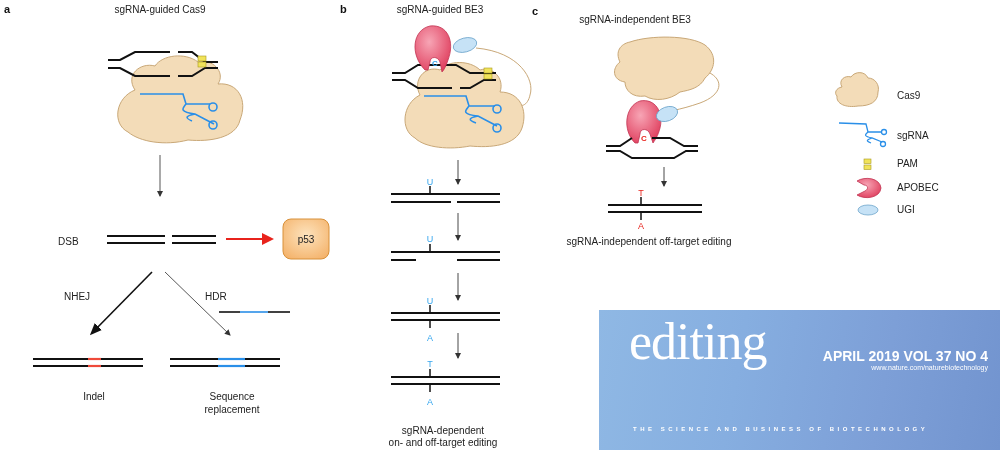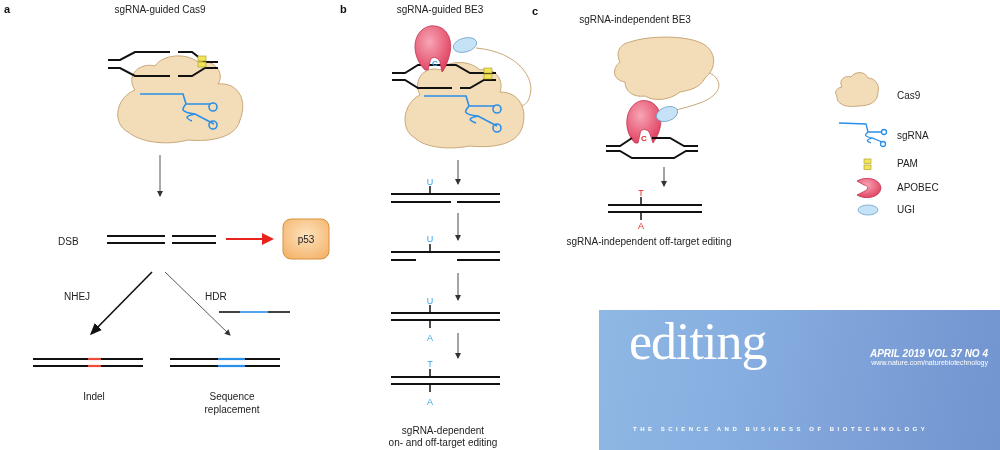--- a/index.html
+++ b/index.html
@@ -6,21 +6,21 @@
   body { width:1000px; height:450px; position:relative; overflow:hidden; font-family:"Liberation Sans", sans-serif; }
   #fig { position:absolute; left:0; top:0; width:1000px; height:450px; }
   .lbl { font-family:"Liberation Sans", sans-serif; fill:#222; font-size:10px; }
   .panel { font-family:"Liberation Sans", sans-serif; font-weight:bold; font-size:11px; fill:#111; }
   .cover { position:absolute; left:599px; top:310px; width:401px; height:140px;
            background:linear-gradient(100deg,#8fb8e4 0%,#86aee0 35%,#7d9fd7 70%,#7294cf 100%); overflow:hidden; }
   .cover .nat { position:absolute; left:30px; top:6px; font-family:"Liberation Serif", serif; color:#fff; font-size:52px; line-height:52px; letter-spacing:-1px; }
   .cover .bio { position:absolute; left:28px; top:50px; font-family:"Liberation Serif", serif; color:#fff; font-size:66px; line-height:66px; letter-spacing:-1px; }
   .cover .tag { position:absolute; left:34px; top:116px; font-family:"Liberation Sans", sans-serif; color:#fff; font-size:6px; letter-spacing:3.5px; font-weight:bold; }
   .cover .issue { position:absolute; right:12px; top:38px; text-align:right; color:#fff; font-family:"Liberation Sans", sans-serif; }
-  .cover .issue .i1 { font-size:10px; font-weight:bold;font-style:italic; }
+  .cover .issue .i1 { font-size:14px; font-weight:bold; }
   .cover .issue .i2 { font-size:7px; }
 </style>
 </head>
 <body>
 
 <svg id="fig" viewBox="0 0 1000 450" xmlns="http://www.w3.org/2000/svg">
   <defs>
     <marker id="ahBlack" markerWidth="8" markerHeight="8" refX="6" refY="4" orient="auto" markerUnits="userSpaceOnUse">
       <path d="M0,0 L8,4 L0,8 Z" fill="#222"></path>
     </marker>

